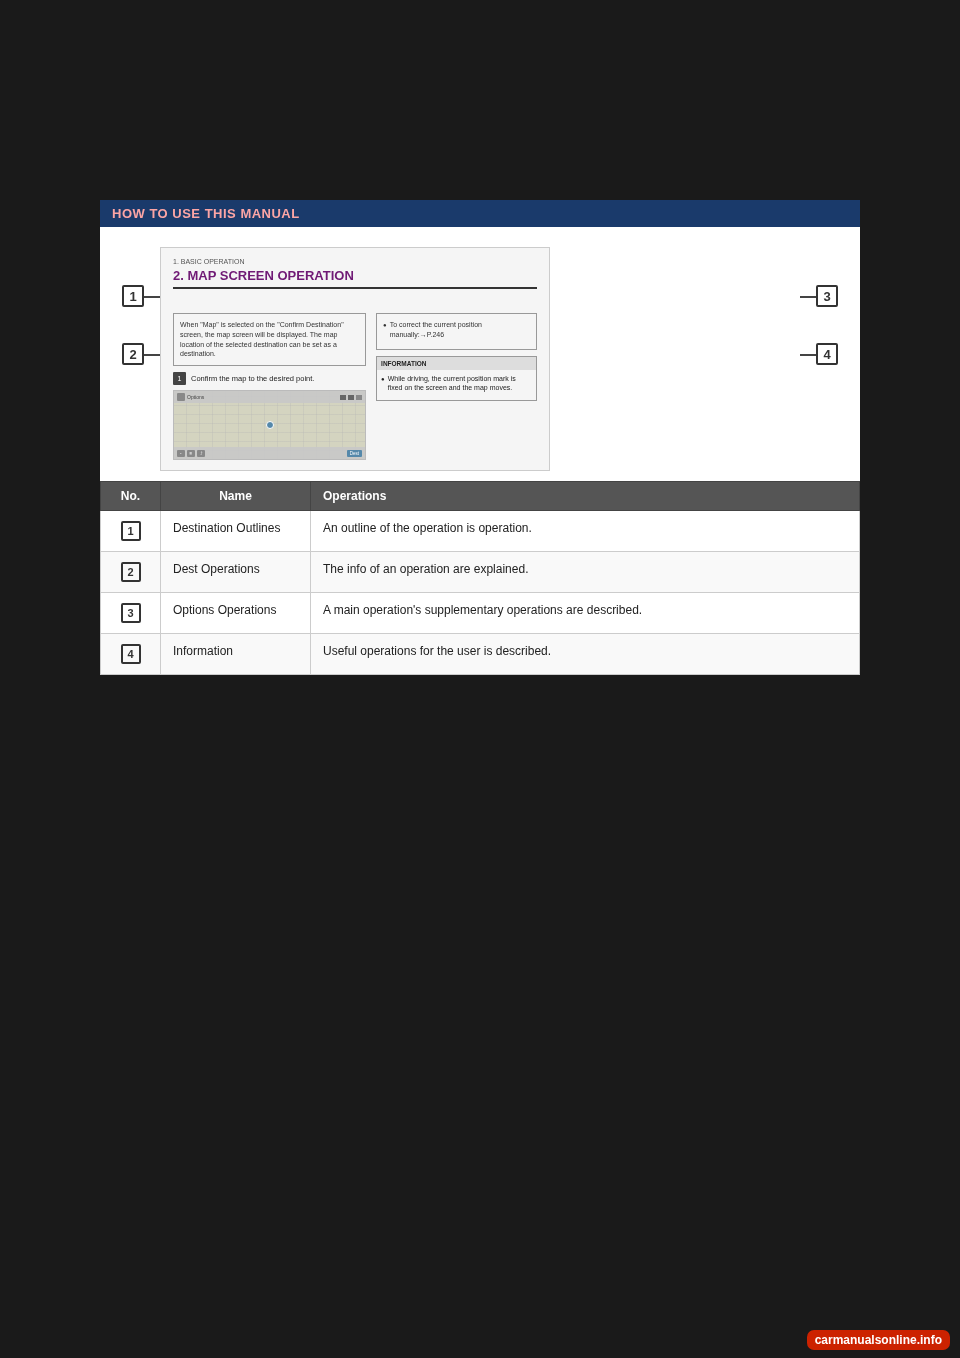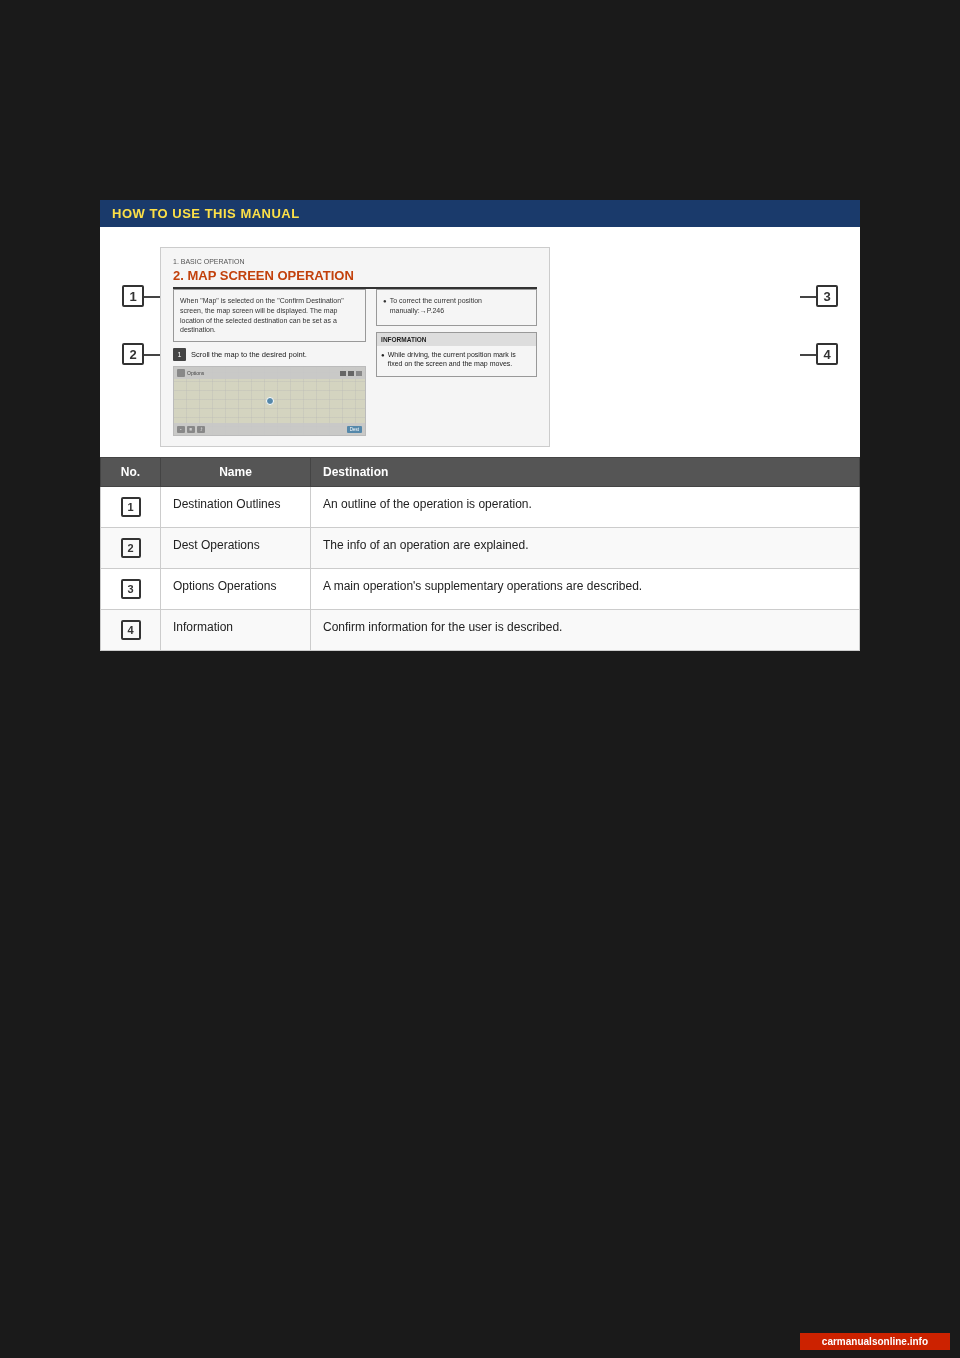--- a/index.html
+++ b/index.html
@@ -36,21 +36,21 @@
 
     
     .section-header {
       background-color: #1a3a6b;
       padding: 6px 12px;
       display: flex;
       align-items: center;
     }
 
     .section-header-text {
-      color: #fde047;
+      color: #fca5a5;
       font-size: 13px;
       font-weight: bold;
       letter-spacing: 0.5px;
     }
 
     
     .manual-page {
       background: #f5f5f5;
       border: 1px solid #ccc;
       width: 390px;
@@ -63,22 +63,22 @@
     .manual-page-header {
       font-size: 7px;
       color: #555;
       margin-bottom: 3px;
       font-weight: normal;
     }
 
     .manual-page-title {
       font-size: 13px;
       font-weight: bold;
-      color: #c2410c;
-      margin-bottom: 0;
+      color: #701a75;
+      margin-bottom: 24px;
       border-bottom: 2px solid #333;
       padding-bottom: 4px;
     }
 
     .manual-main-content {
       display: flex;
       gap: 10px;
     }
 
     .manual-left {
@@ -288,23 +288,24 @@
       font-weight: bold;
       color: #333;
     }
 
     .carmanuals-logo {
       position: absolute;
       bottom: 8px;
       right: 10px;
       background: #cc2200;
       color: white;
-      font-size: 10px;
-      padding: 3px 22px;
-      font-weight: bold;
+      font-size: 12px;
+      padding: 3px 8px;
+      font-weight: bold;
+      border-radius: 7px;
     }
 
     
     .illus-wrapper {
       position: relative;
       margin: 0 60px;
       padding: 20px 0 10px 0;
     }
 
     .callout-1 {
@@ -352,21 +353,21 @@
         <div class="manual-page-title">2. MAP SCREEN OPERATION</div>
 
         <div class="manual-main-content">
 
           <div class="manual-left">
             <div class="outline-box">
               <span>When "Map" is selected on the "Confirm Destination" screen, the map screen will be displayed. The map location of the selected destination can be set as a destination.</span>
             </div>
             <div class="step-row">
               <div class="step-num">1</div>
-              <span>Scroll the map to the desired point.</span>
+              <span>Confirm the map to the desired point.</span>
             </div>
 
             <div class="map-preview">
               <div class="map-preview-inner"></div>
               <div class="map-toolbar-top">
                 <div style="width:8px;height:8px;background:#888;border-radius:1px;"></div>
                 <div style="font-size:5px;color:#444;">Options</div>
                 <div style="margin-left:auto;display:flex;gap:2px;">
                   <div style="width:6px;height:5px;background:#666;"></div>
                   <div style="width:6px;height:5px;background:#666;"></div>
@@ -401,21 +402,21 @@
           </div>
         </div>
       </div>
     </div>
 
     <table class="operations-table">
       <thead>
         <tr>
           <th>No.</th>
           <th>Name</th>
-          <th>Destination</th>
+          <th>Operations</th>
         </tr>
       </thead>
       <tbody>
         <tr>
           <td class="row-num-cell">
             <div class="row-num-box">1</div>
           </td>
           <td>
             <span>Destination Outlines</span>
           </td>
@@ -439,21 +440,21 @@
           </td>
           <td>A main operation's supplementary operations are described.</td>
         </tr>
         <tr>
           <td class="row-num-cell">
             <div class="row-num-box">4</div>
           </td>
           <td>
             <span>Information</span>
           </td>
-          <td>Confirm information for the user is described.</td>
+          <td>Useful operations for the user is described.</td>
         </tr>
       </tbody>
     </table>
 
   </div>
 
   <div class="carmanuals-logo">carmanualsonline.info</div>
 </div>
 
 </body></html>

